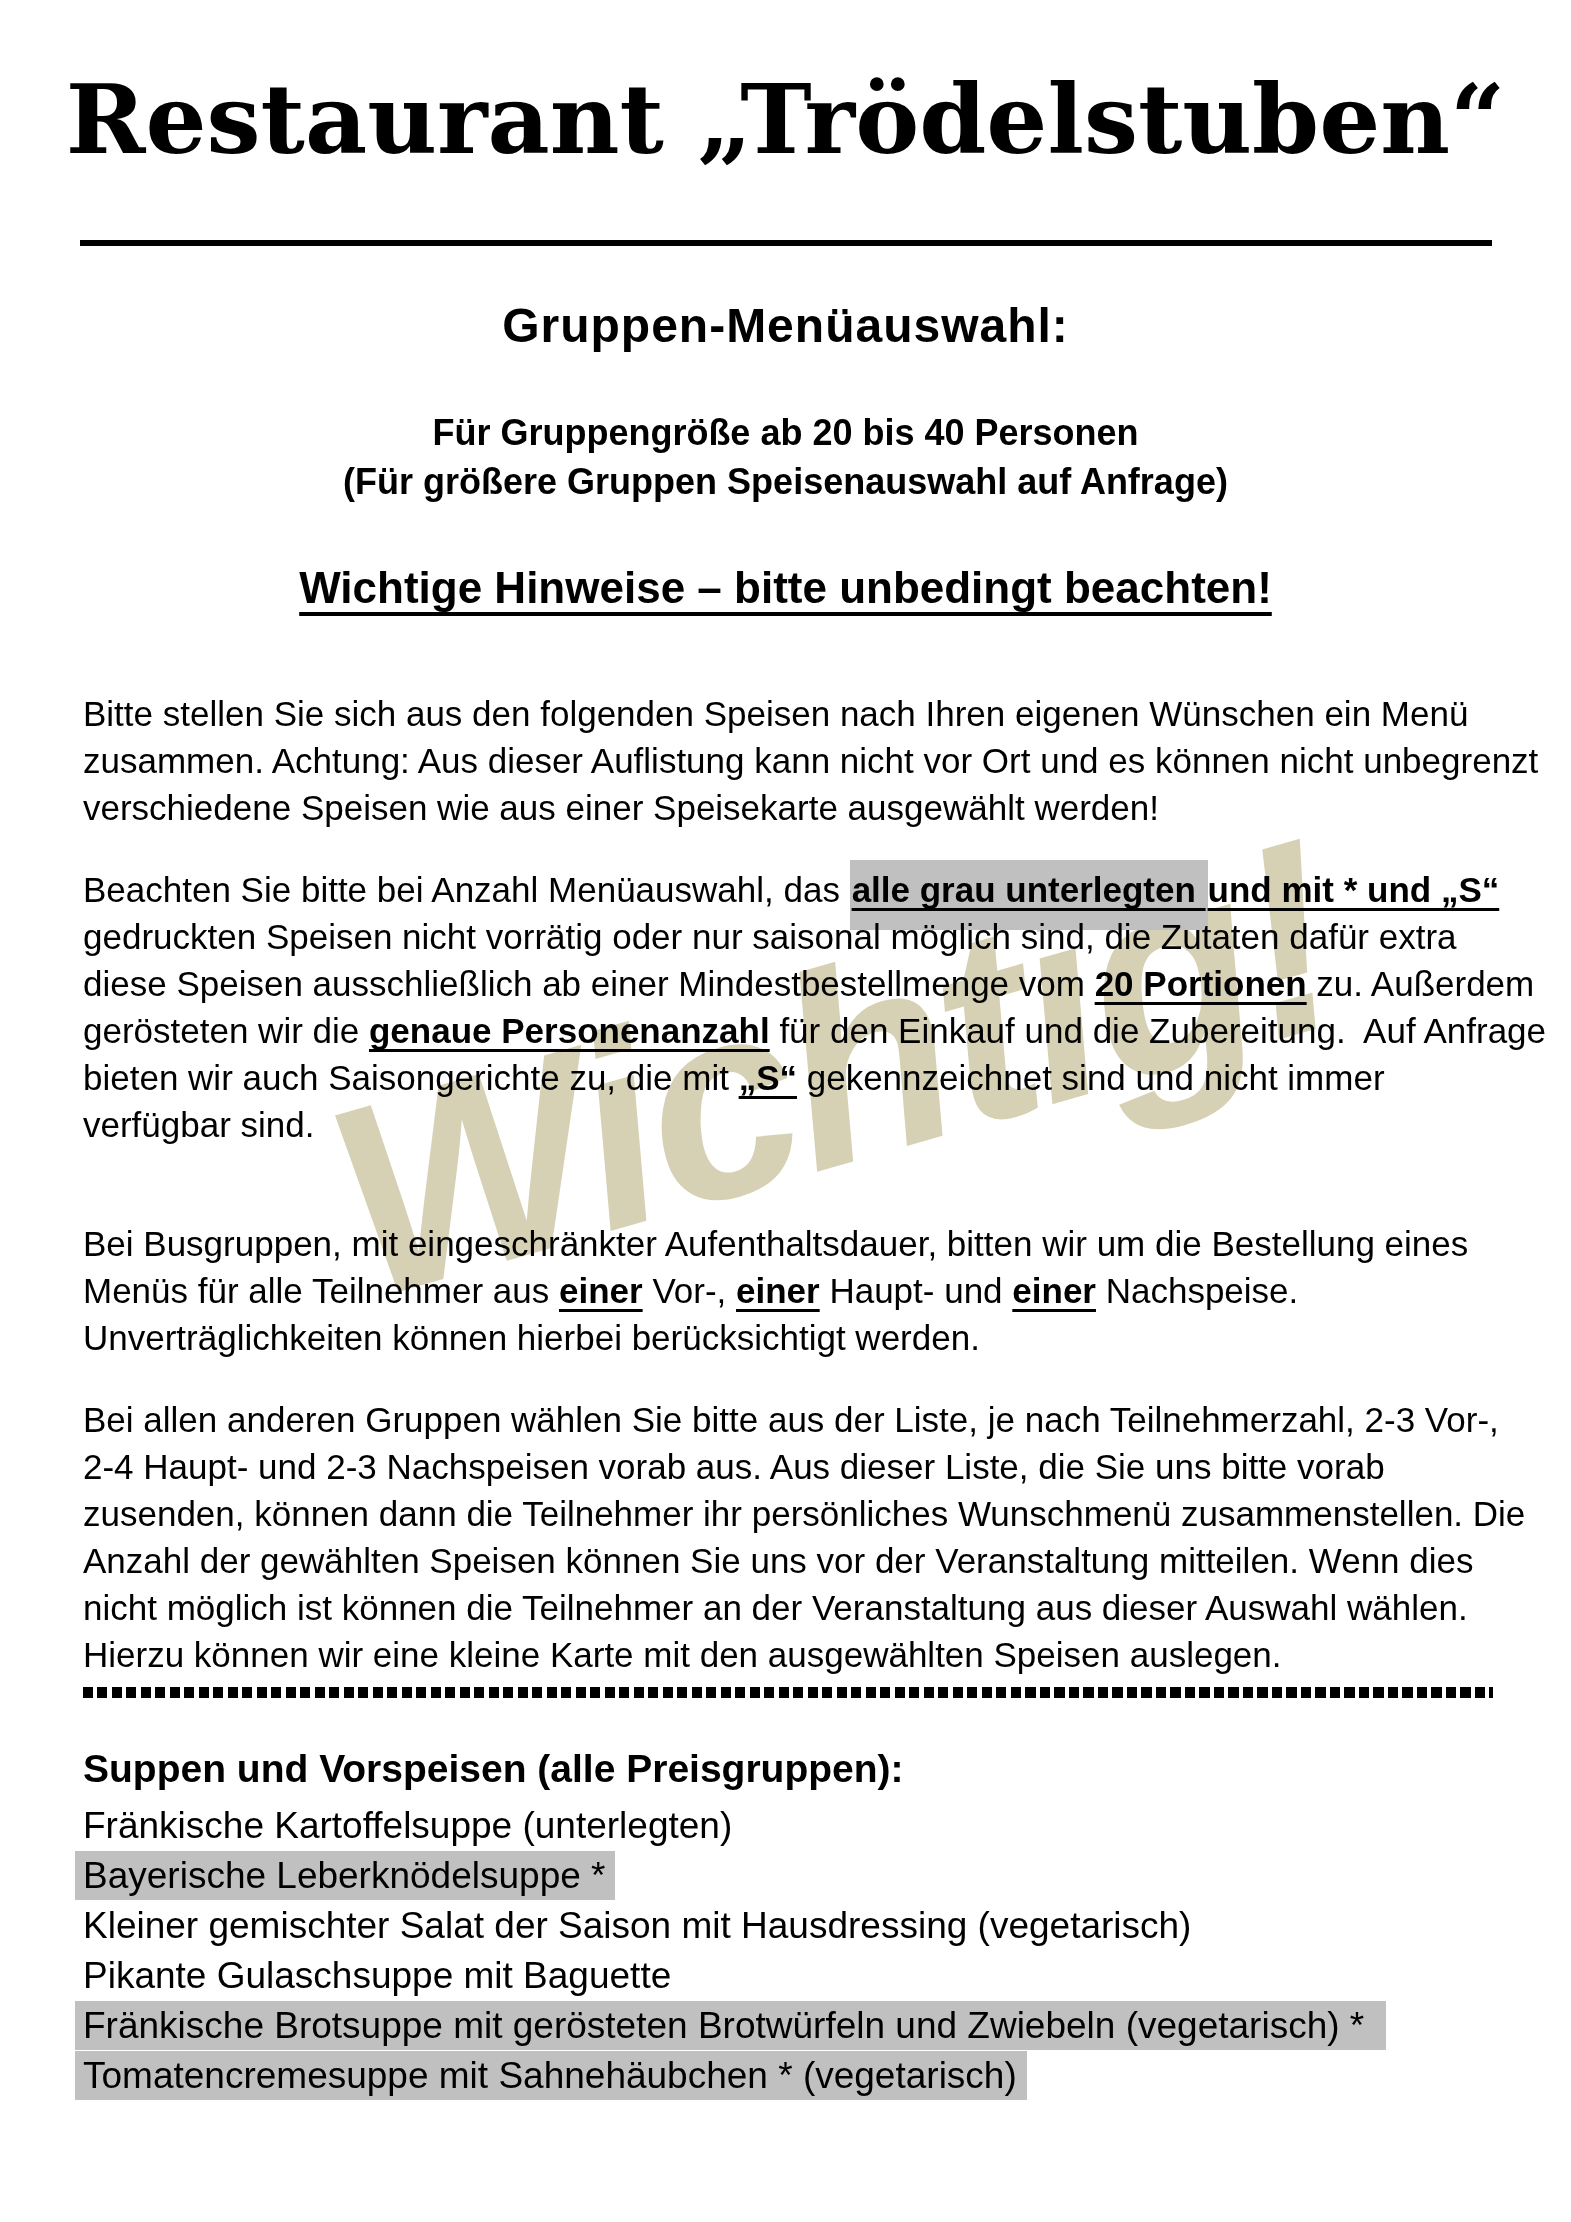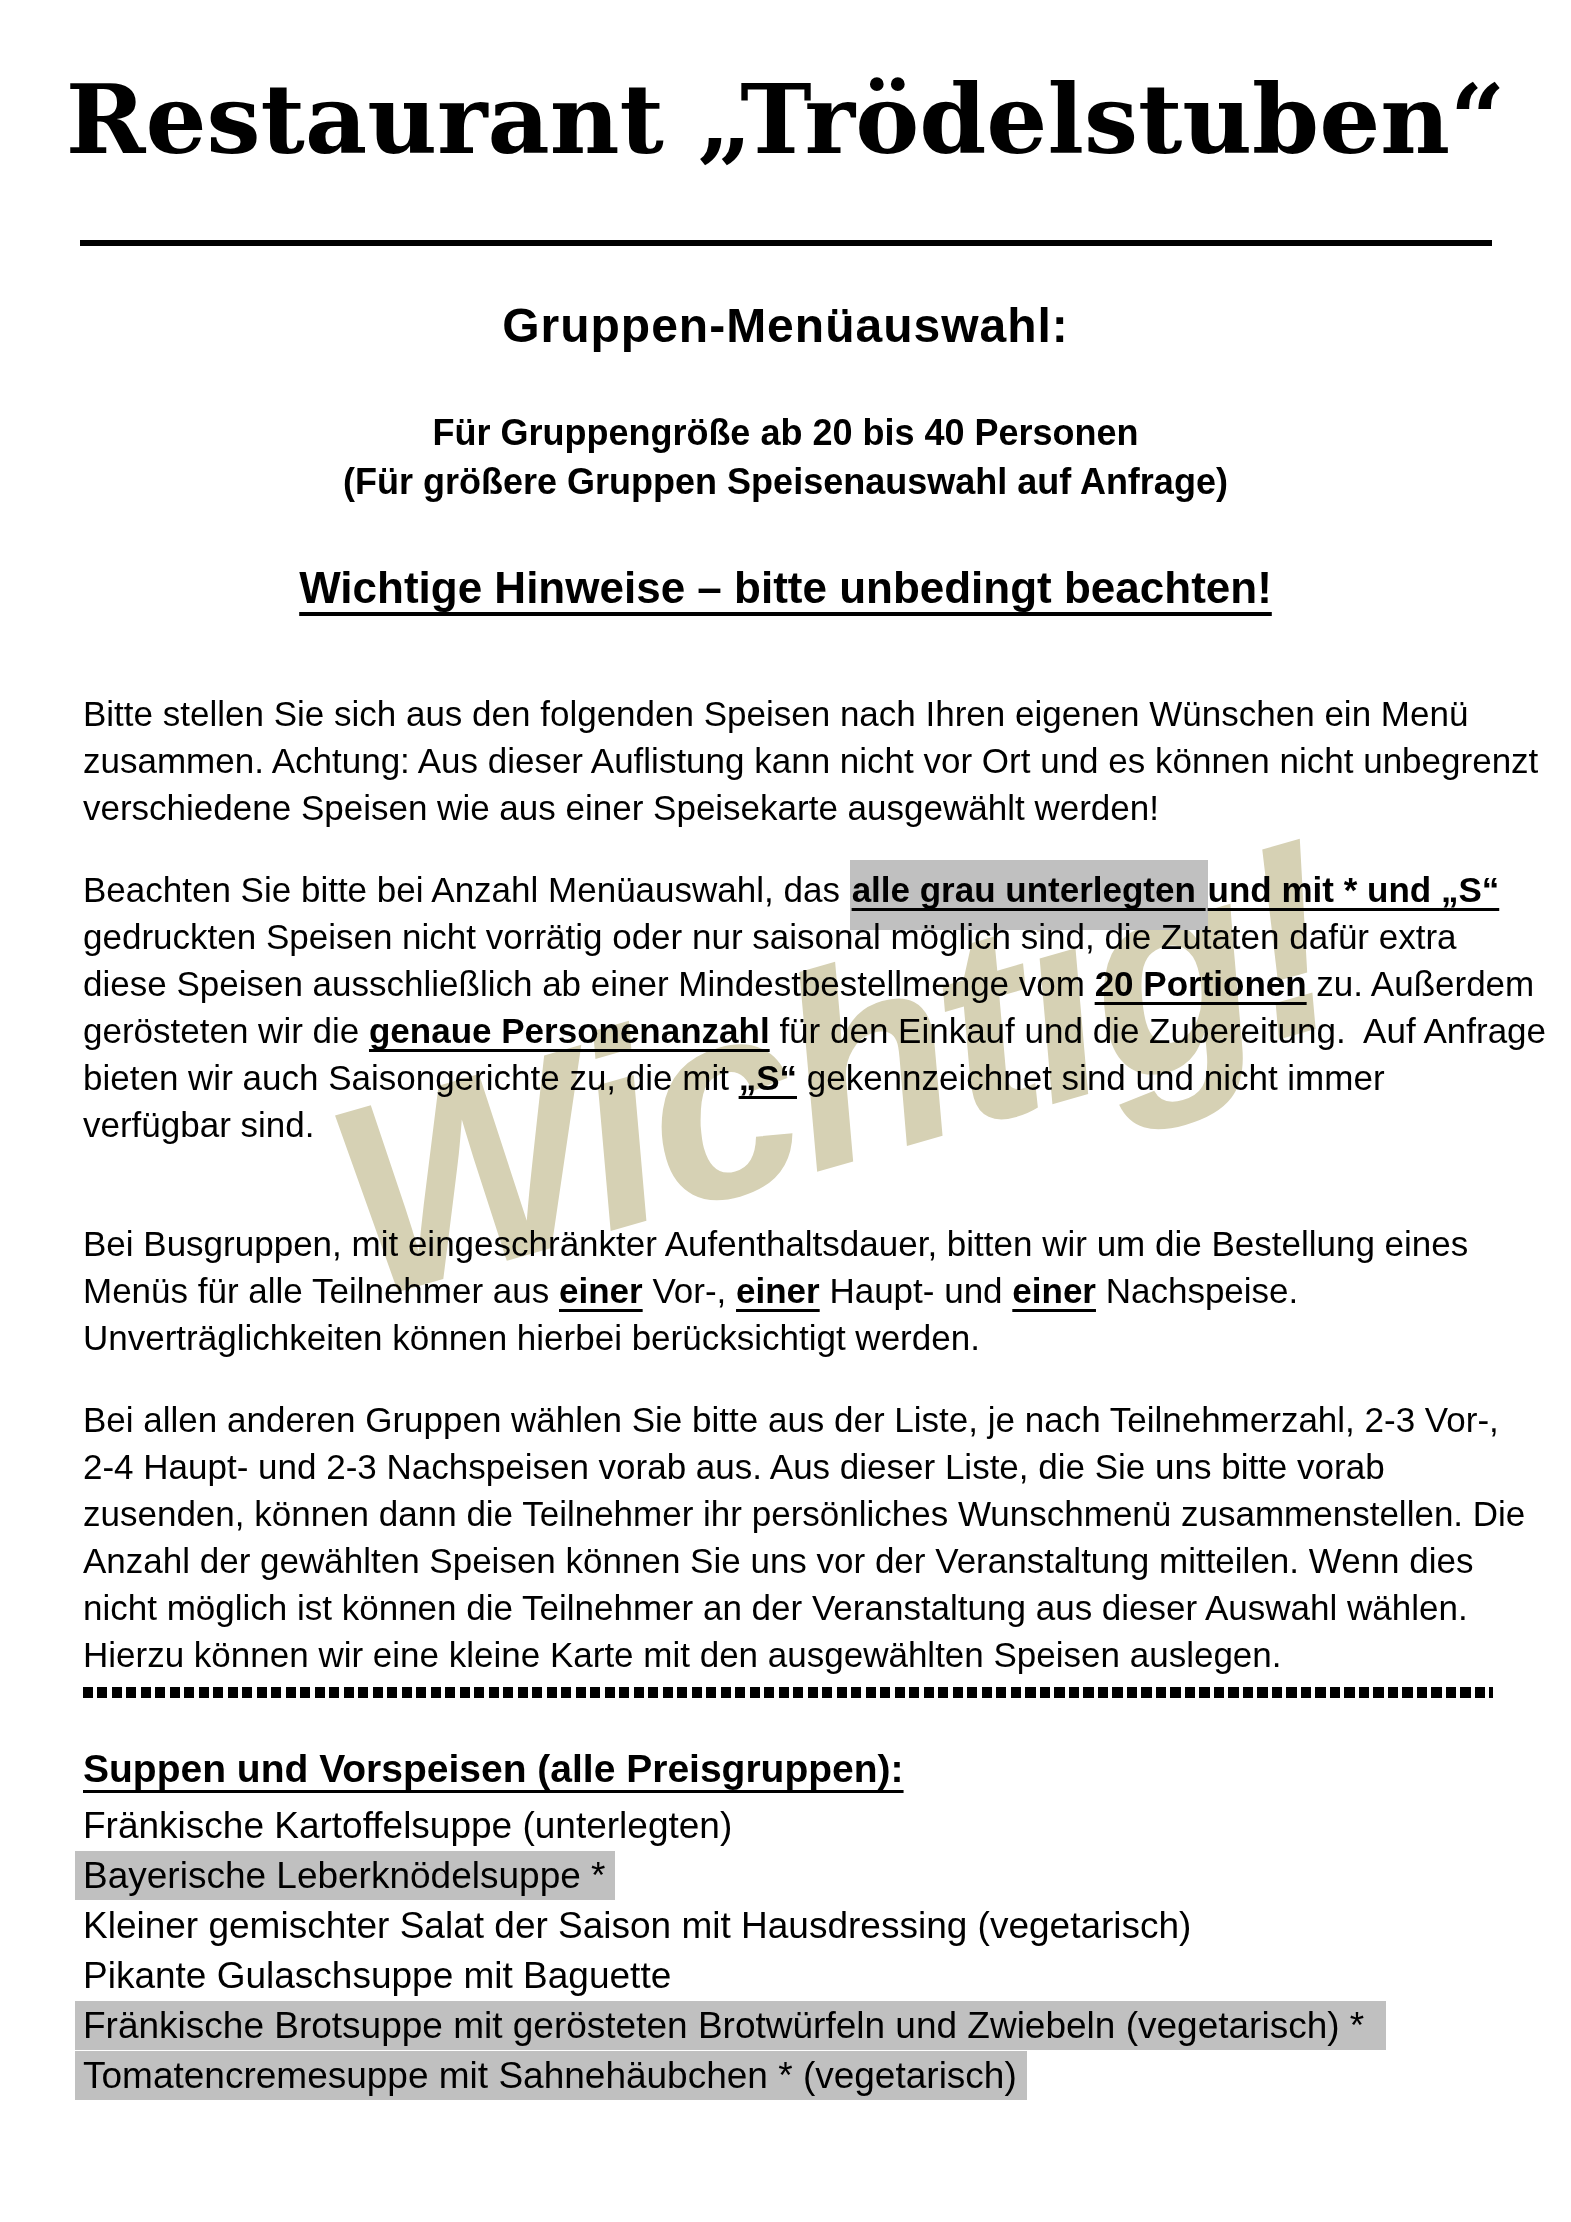--- a/index.html
+++ b/index.html
@@ -45,21 +45,21 @@
   .u{text-decoration:underline;text-decoration-thickness:3px;text-underline-offset:6px;text-decoration-skip-ink:none;}
   .hl{background:var(--hl,#c0c0c0);padding:10px 2px 21px 2px;}
   
   .dotted{
     top:1687px;left:83px;width:1410px;height:11px;
     background:repeating-linear-gradient(90deg,#000 0 10px,transparent 10px 14.5px);
   }
   
   .h-section{
     top:1747px;left:83px;font-size:39px;font-weight:bold;
-    text-decoration:underline;text-decoration-thickness:3px;
+    text-decoration-thickness:3px;
     text-underline-offset:8px;text-decoration-skip-ink:none;
   }
   .menu{top:1801px;left:83px;width:1465px;font-size:37px;}
   .item{height:50px;line-height:50px;white-space:pre;}
   .hl-item{background:var(--hl,#c0c0c0);padding:4px 10px 4px 8px;margin-left:-8px;}
   .hl-item.wide{padding-right:22px;}
 </style>
 </head>
 <body>
 

